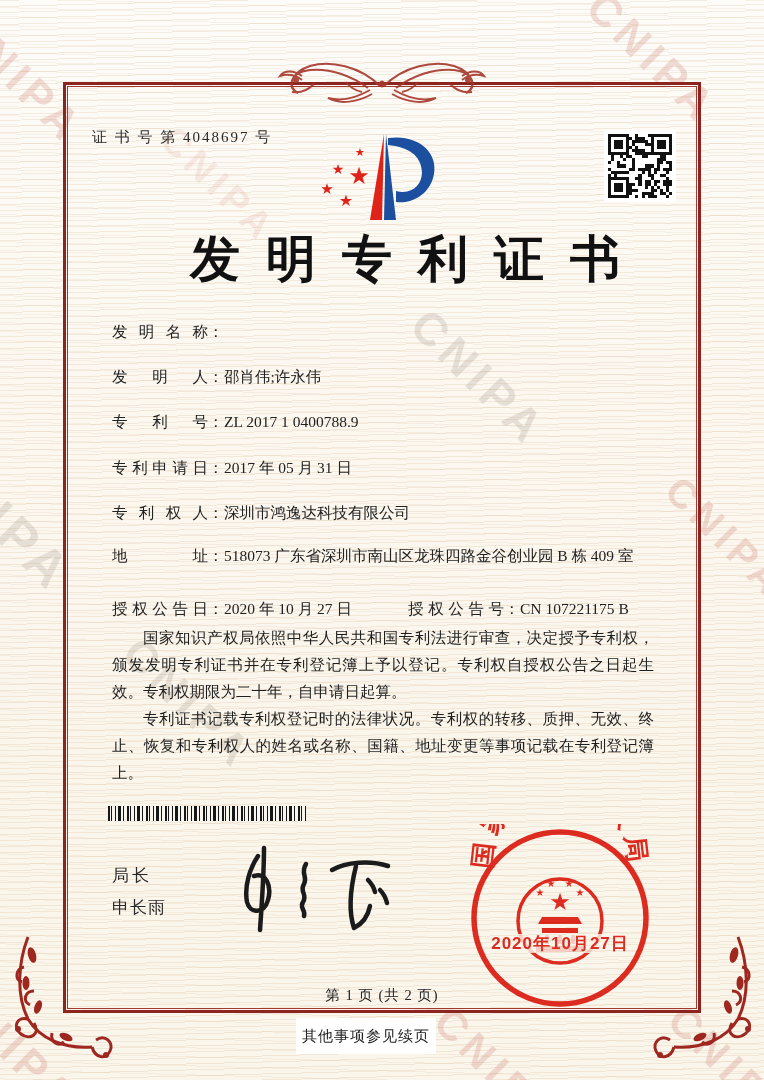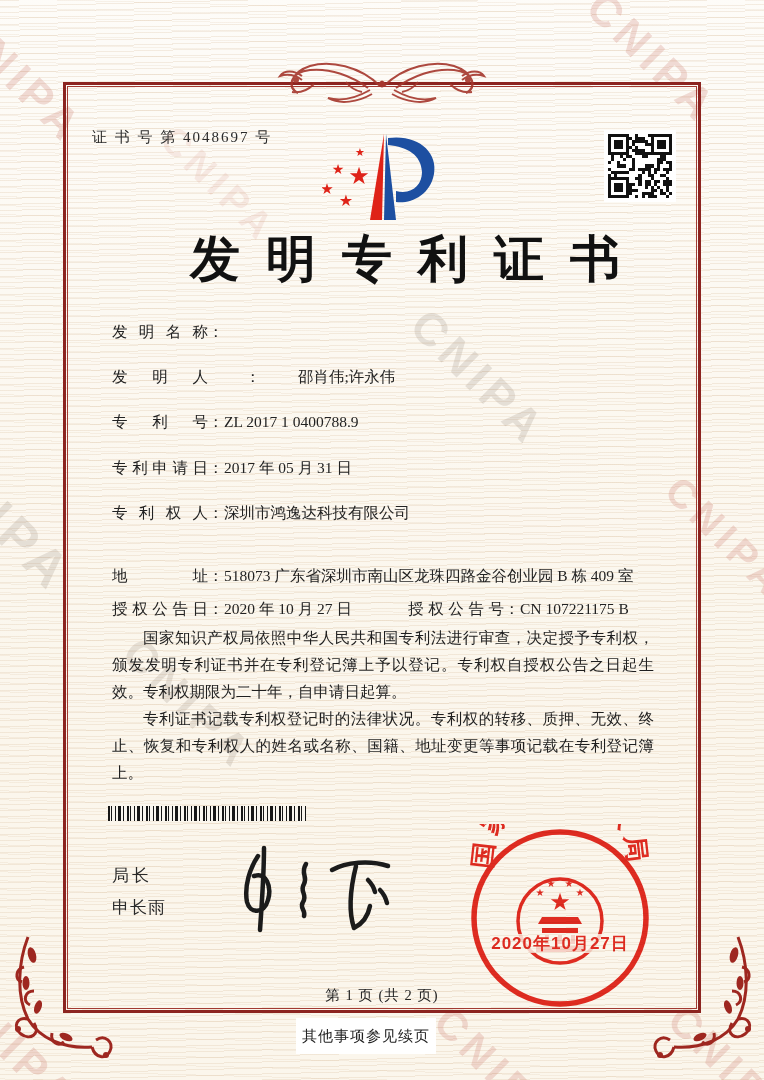--- a/index.html
+++ b/index.html
@@ -293,41 +293,41 @@
       </svg>
   </div>
 
   <div class="title">发明专利证书</div>
 
   <div class="fields">
     <div class="frow" style="top:0;">
       <span class="flabel">发明名称</span>
         <span class="fcolon">：</span>
     </div>
-    <div class="frow" style="top:45px;gap:37px;">
+    <div class="frow" style="top:45px;">
       <span class="flabel">发明人</span>
         <span class="fcolon">：</span>
         <span class="fvalue">邵肖伟;许永伟</span>
     </div>
     <div class="frow" style="top:90px;">
       <span class="flabel">专利号</span>
         <span class="fcolon">：</span>
         <span class="fvalue">ZL 2017 1 0400788.9</span>
     </div>
     <div class="frow" style="top:136px;">
       <span class="flabel">专利申请日</span>
         <span class="fcolon">：</span>
         <span class="fvalue">2017 年 05 月 31 日</span>
     </div>
     <div class="frow" style="top:181px;">
       <span class="flabel">专利权人</span>
         <span class="fcolon">：</span>
         <span class="fvalue">深圳市鸿逸达科技有限公司</span>
     </div>
-    <div class="frow" style="top:224px;margin-top:20px;">
+    <div class="frow" style="top:224px;">
       <span class="flabel">地址</span>
         <span class="fcolon">：</span>
         <span class="fvalue addr-val">518073 广东省深圳市南山区龙珠四路金谷创业园 B 栋 409 室</span>
     </div>
     <div class="frow" style="top:277px;">
       <span class="flabel">授权公告日</span>
         <span class="fcolon">：</span>
         <span class="fvalue" style="width:132px;">2020 年 10 月 27 日</span>
       <span class="grant2">
         <span class="flabel">授权公告号</span>

